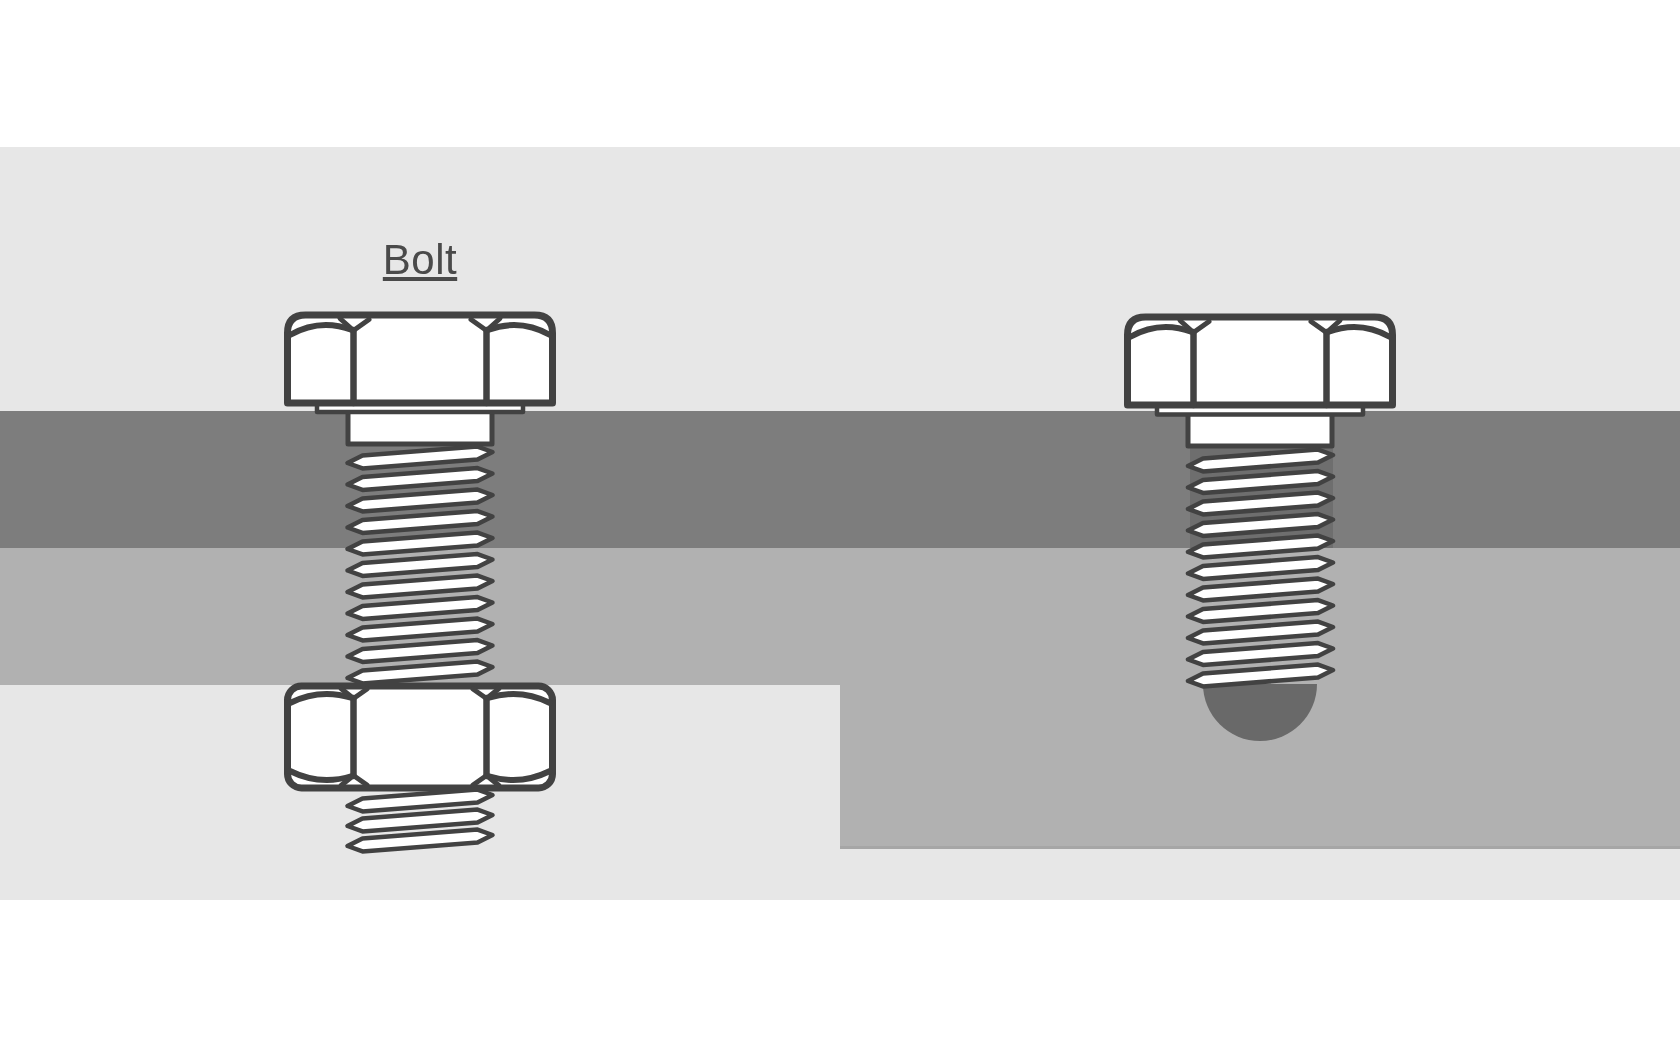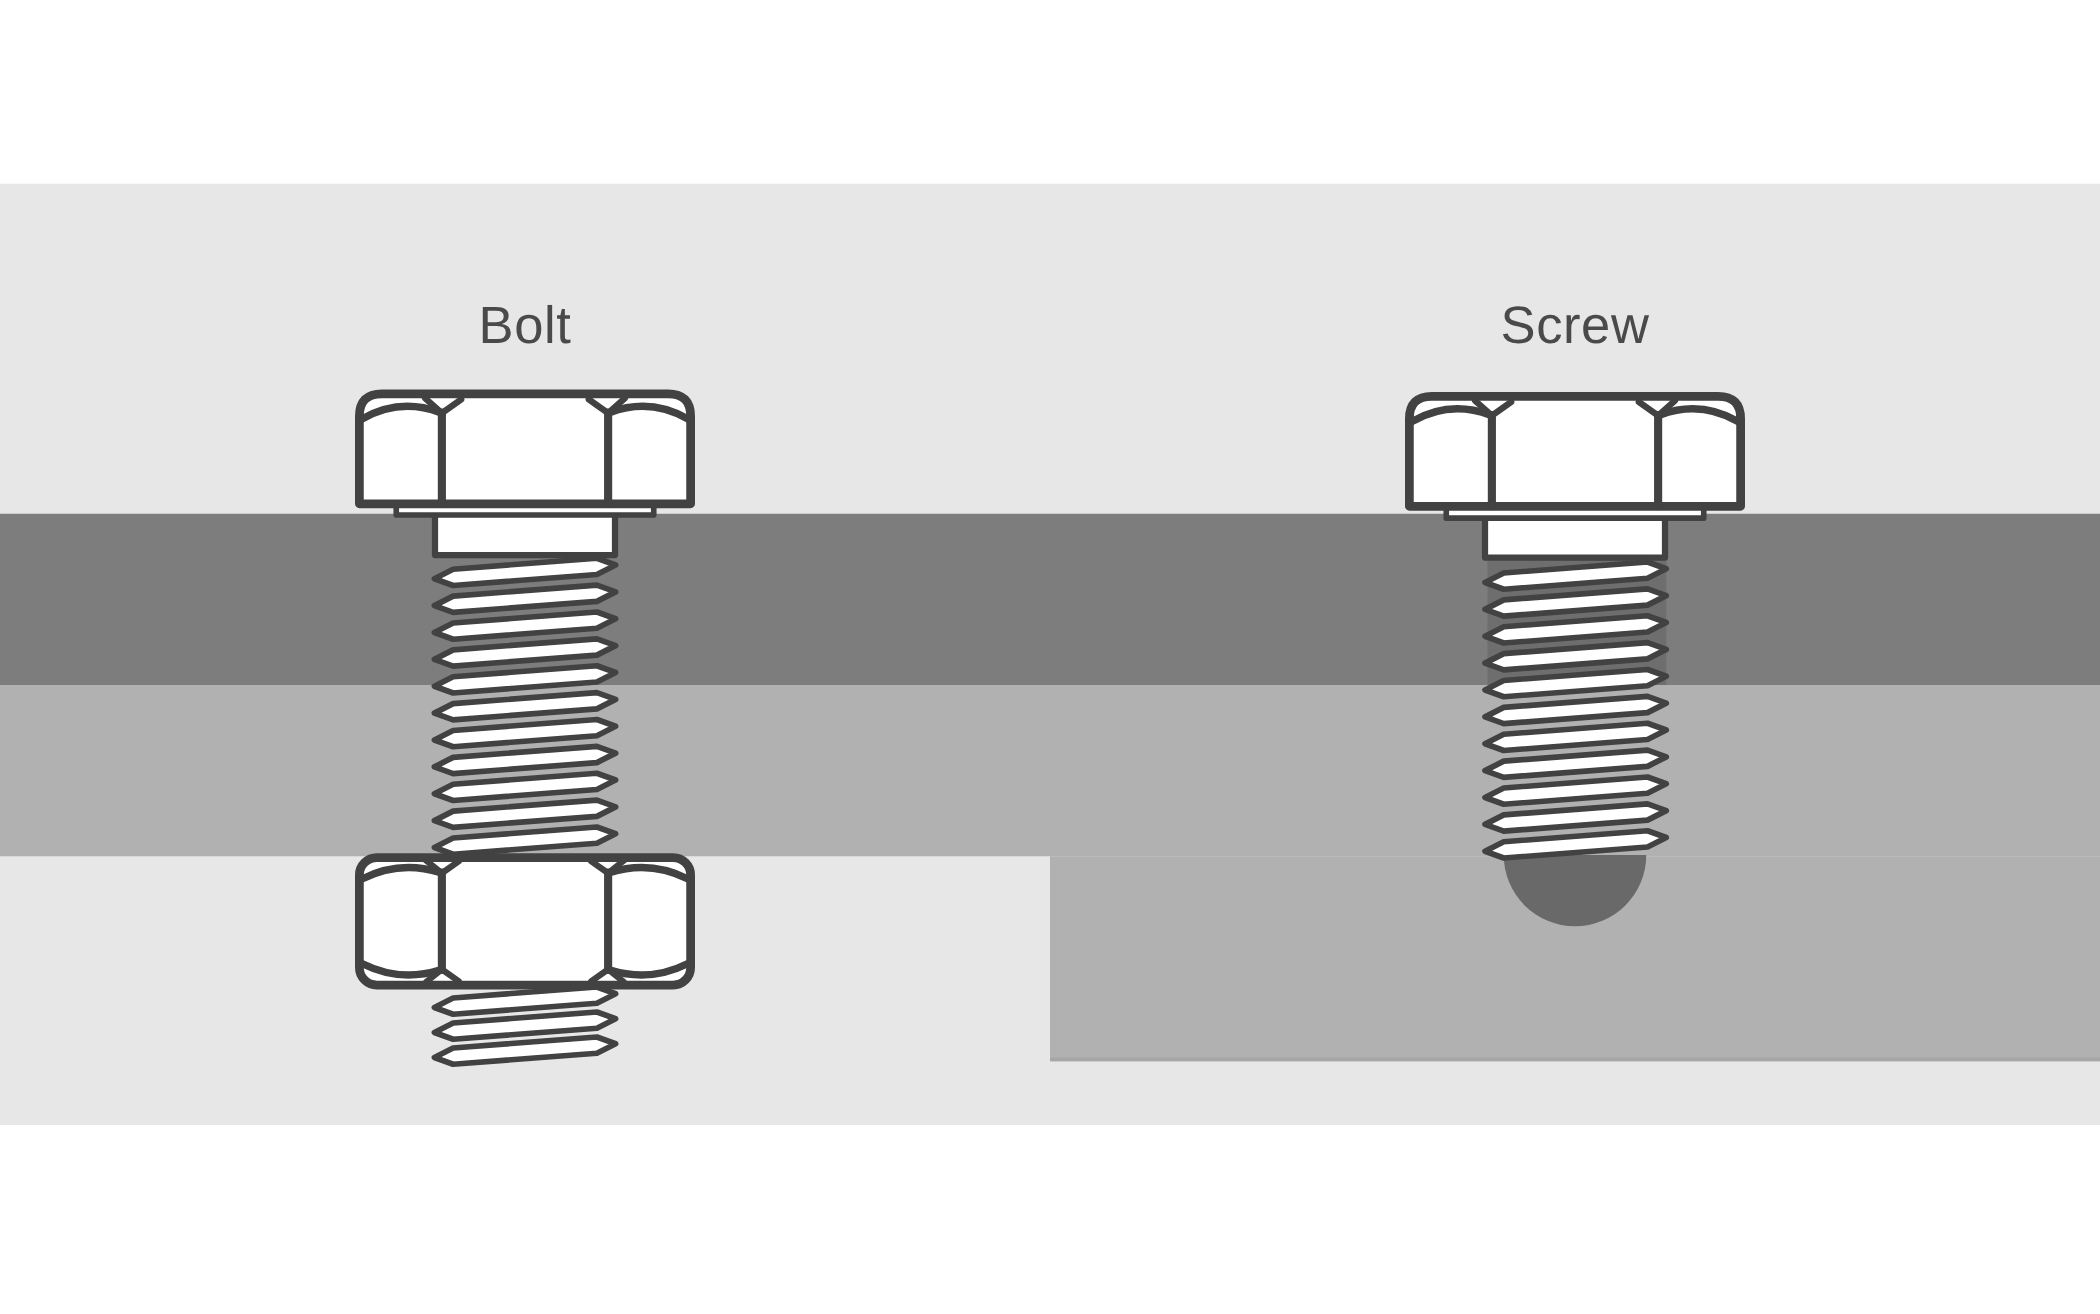--- a/index.html
+++ b/index.html
@@ -30,21 +30,21 @@
   .fastener-label {
     position: absolute;
     top: 238px;
     width: 300px;
     text-align: center;
     font-size: 42px;
     line-height: 44px;
     letter-spacing: 0.5px;
     color: var(--label-color, #4a4a4a);
   }
-  .label-bolt  { left: 270px; }
+  .label-bolt  { left: 270px; text-decoration: underline; }
   .label-screw { left: 1110px; }
 
   
   svg.figure-layer {
     position: absolute;
     left: 0; top: 0;
     width: 1680px; height: 1051px;
   }
   .part {
     fill: var(--fastener-fill, #ffffff);
@@ -76,21 +76,20 @@
 <body>
 
 <div class="canvas">
 
   <div class="band band-light"></div>
   <div class="band band-dark"></div>
   <div class="band band-medium"></div>
   <div class="band-medium-right"></div>
 
   <div class="fastener-label label-bolt">Bolt</div>
-  <div class="fastener-label label-screw">Screw</div>
 
   <svg class="figure-layer" viewBox="0 0 1680 1051">
 
     <g>
 
       <rect class="part collar" x="348" y="410" width="144" height="34"></rect>
 
       <g class="threads">
           <polygon points="492.5,452.0 477.5,446.6 362.5,455.4 347.5,463.0 362.5,468.4 477.5,459.6"></polygon>
           <polygon points="492.5,473.5 477.5,468.1 362.5,476.9 347.5,484.5 362.5,489.9 477.5,481.1"></polygon>

